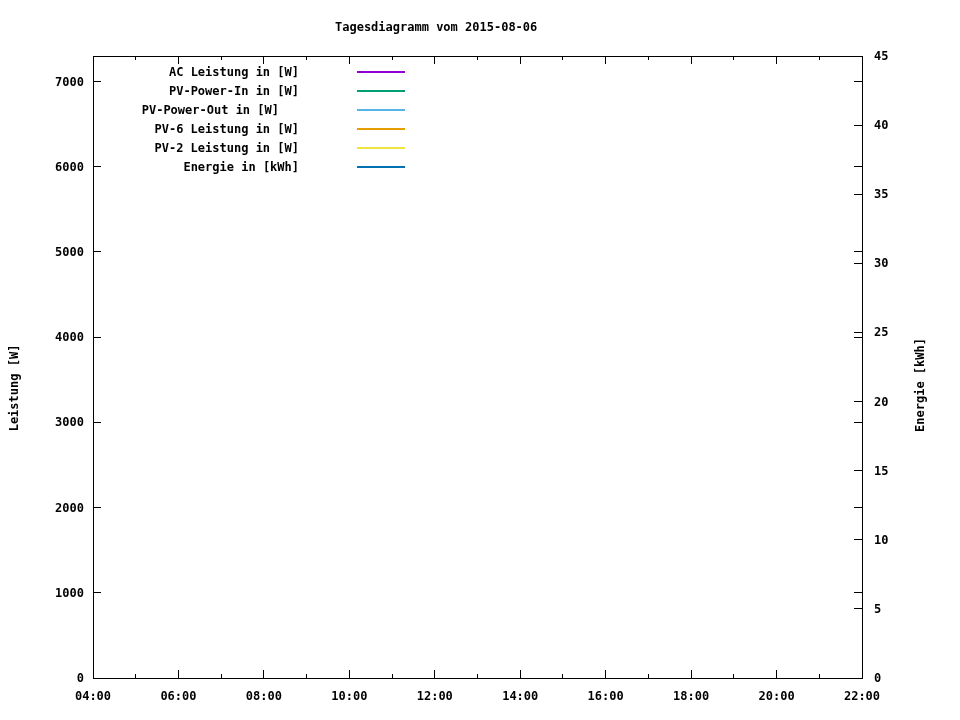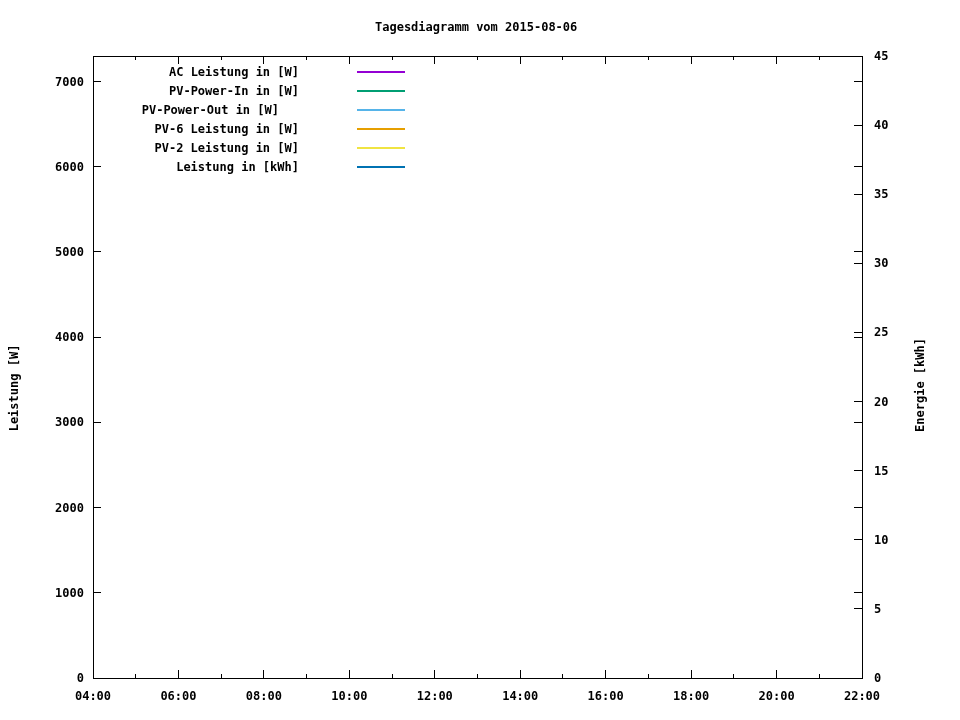--- a/index.html
+++ b/index.html
@@ -10,21 +10,20 @@
     font-family:"DejaVu Sans Mono","Liberation Mono",monospace;
     font-weight:bold;
     color:#000;
     overflow:hidden;
   }
   .title{
     position:absolute;
     left:335px;top:20px;
     font-size:12px;
     white-space:pre;
-    margin-left:40px;
   }
   #plot{position:absolute;left:0;top:0;}
   #plot text{
     font-family:"DejaVu Sans Mono","Liberation Mono",monospace;
     font-weight:bold;
     font-size:12px;
     fill:#000;
   }
   #legend .legend-row{position:absolute;height:14px;margin-left:44px;}
   #legend .legend-label{
@@ -163,18 +162,18 @@
       </div>
       <div class="legend-row" style="top: 122px; left: 0px; width: 960px;">
         <span class="legend-label">PV-6 Leistung in [W]</span>
         <span class="legend-line" style="top: 6px; background: rgb(230, 159, 0);"></span>
       </div>
       <div class="legend-row" style="top: 141px; left: 0px; width: 960px;">
         <span class="legend-label">PV-2 Leistung in [W]</span>
         <span class="legend-line" style="top: 6px; background: rgb(240, 228, 66);"></span>
       </div>
       <div class="legend-row" style="top: 160px; left: 0px; width: 960px;">
-        <span class="legend-label">Leistung in [kWh]</span>
+        <span class="legend-label">Energie in [kWh]</span>
         <span class="legend-line" style="top: 6px; background: rgb(0, 114, 178);"></span>
       </div>
     </div>
 
 </div>
 
 </body></html>

